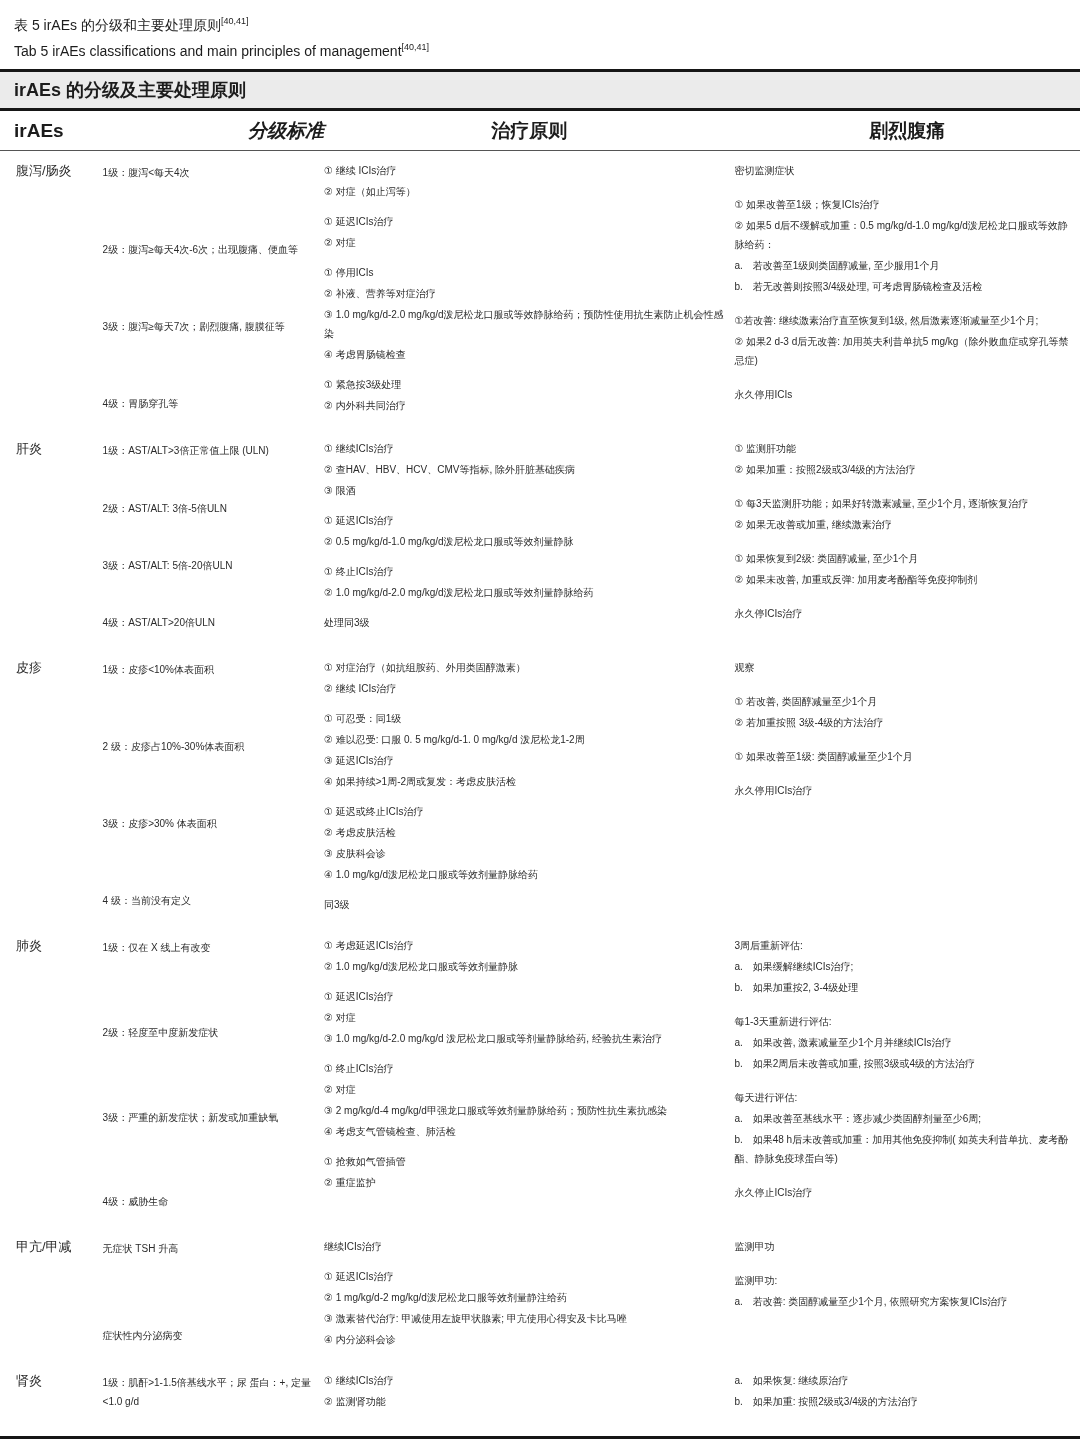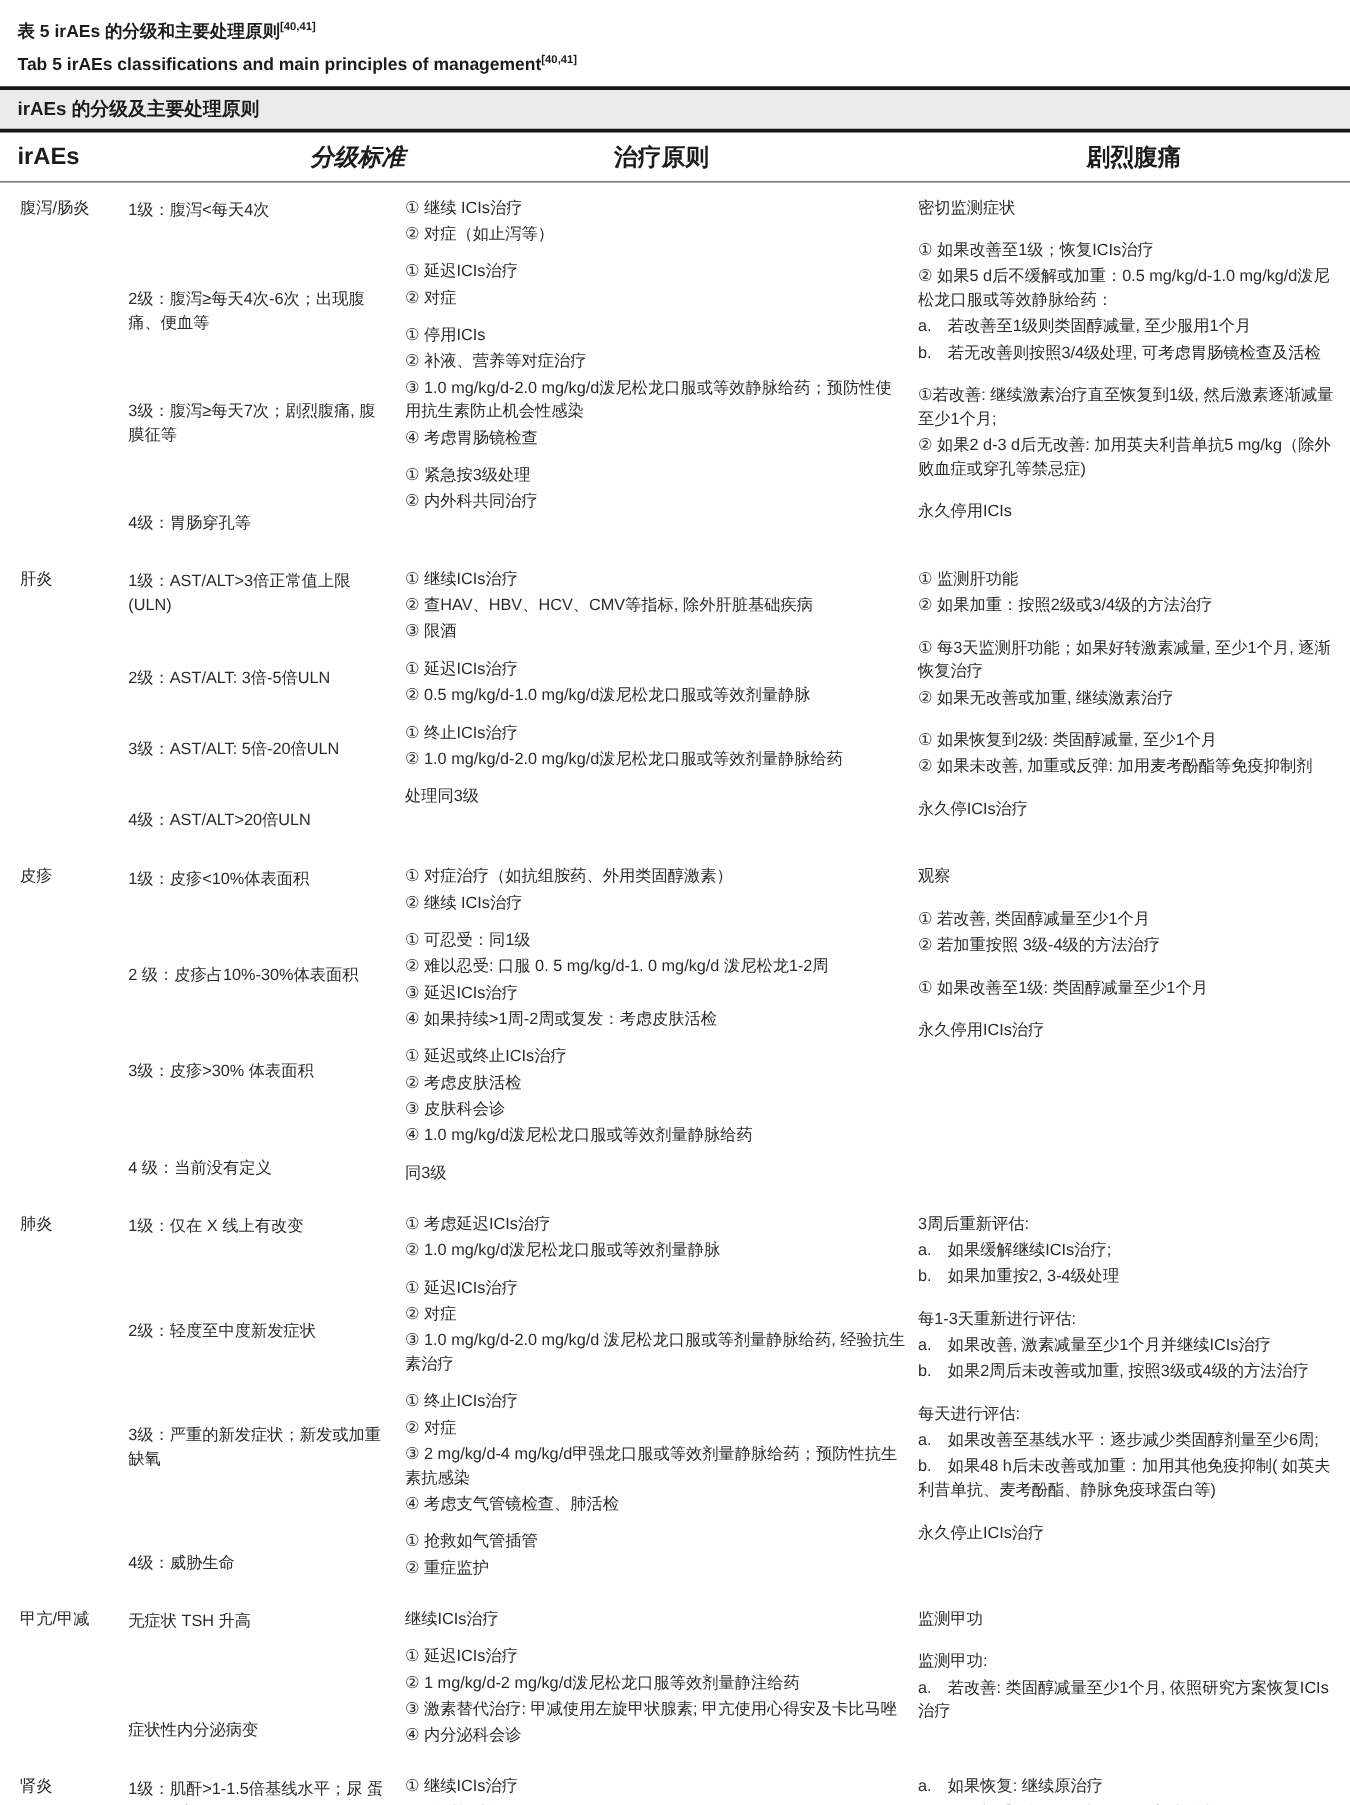--- a/index.html
+++ b/index.html
@@ -1,29 +1,29 @@
 <!DOCTYPE html>
 <html><head>
 <meta charset="utf-8">
 <style>
   html,body{margin:0;padding:0;background:#ffffff;}
   body{font-family:"Liberation Sans","DejaVu Sans",sans-serif;color:#2b2b2b;}
   .page{position:relative;width:1080px;min-height:1444px;margin:0 auto;background:#fff;box-sizing:border-box;padding:10px 0 0 0;overflow:hidden;}
   .caption{padding:0 14px;}
-  .cap-line{font-weight:bold;font-size:14px;line-height:22px;color:#1c1c1c;}
+  .cap-line{font-weight:normal;font-size:14px;line-height:22px;color:#1c1c1c;}
   .cap-line sup{font-size:9px;}
   .banner{margin-top:8px;border-top:3px solid #161616;border-bottom:3px solid #161616;background:#ebebeb;}
-  .banner-text{font-weight:bold;font-size:15px;color:#1c1c1c;padding:6px 14px;}
+  .banner-text{font-weight:bold;font-size:18px;color:#1c1c1c;padding:6px 14px;}
   table.irae{width:100%;border-collapse:collapse;table-layout:fixed;}
   col.c1{width:9.5%;} col.c2{width:20.5%;} col.c3{width:38%;} col.c4{width:32%;}
   thead th{font-weight:bold;font-size:19px;color:#1c1c1c;padding:7px 0 6px 0;border-bottom:1px solid #555;}
   th.h-irae{text-align:left;padding-left:14px;}
   th.h-crit{text-align:right;font-style:italic;}
   th.h-treat,th.h-follow{}
-  tbody td{vertical-align:top;padding:10px 10px 10px 0;font-size:13px;line-height:19px;}
+  tbody td{vertical-align:top;padding:10px 10px 10px 0;font-size:10px;line-height:19px;}
   td.c-irae{padding-left:16px;font-size:13px;color:#2b2b2b;}
   td.c-crit{position:relative;}
   td.c-crit .fill{position:absolute;top:12px;bottom:14px;left:0;right:12px;display:flex;flex-direction:column;justify-content:space-between;}
   .stack{display:block;}
   .grp{margin-bottom:11px;}
   .grp:last-child{margin-bottom:0;}
   td.c-follow .grp{margin-bottom:15px;}
   .ln{margin:0 0 2px 0;}
   table.irae tbody{border-bottom:3px solid #161616;}
 </style>

